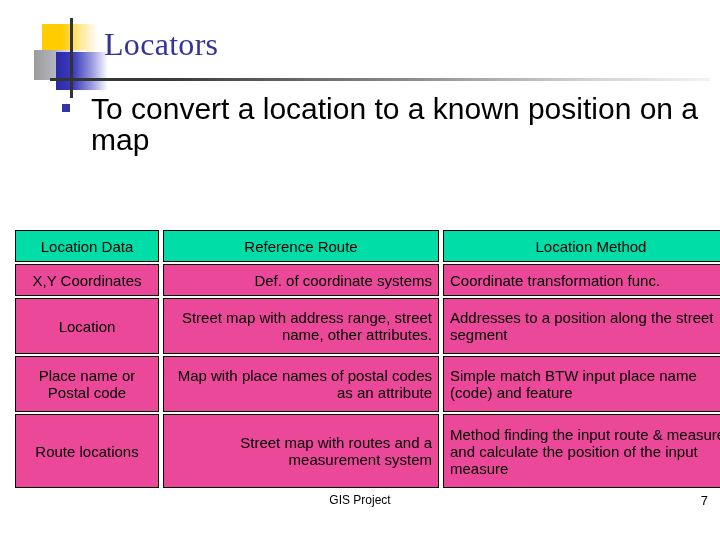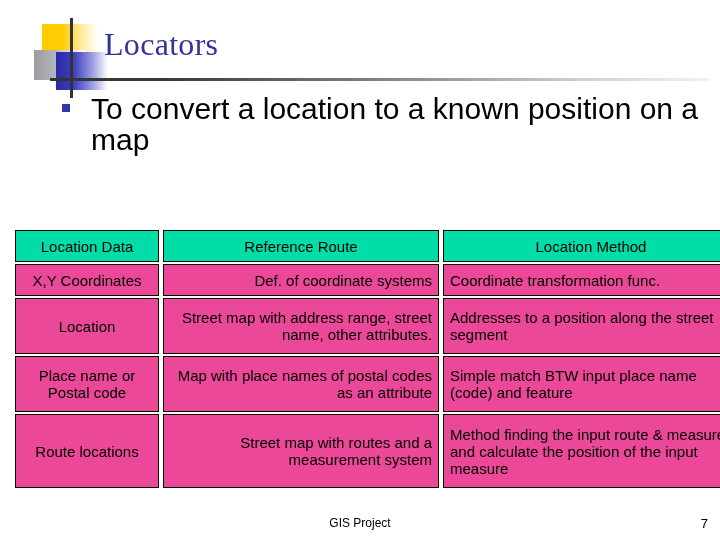--- a/index.html
+++ b/index.html
@@ -141,21 +141,21 @@
   .col-3 { width: 282px; text-align: left; }
   tbody tr.r1 td { height: 22px; }
   tbody tr.r2 td { height: 46px; }
   tbody tr.r3 td { height: 46px; }
   tbody tr.r4 td { height: 64px; }
 
   
   #footer {
     position: absolute;
     left: 0;
-    top: 516px;
+    top: 493px;
     width: 720px;
     height: 20px;
   }
   #footer-label {
     position: absolute;
     left: 0;
     top: 0;
     width: 720px;
     text-align: center;
     font-size: 12px;

